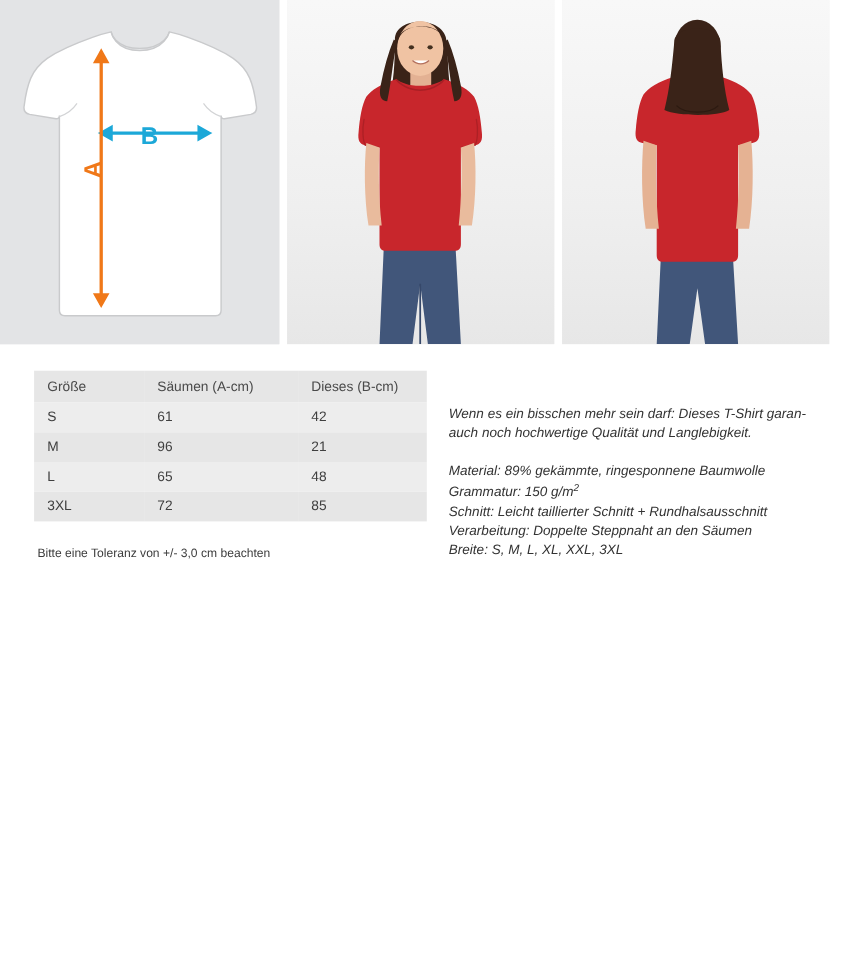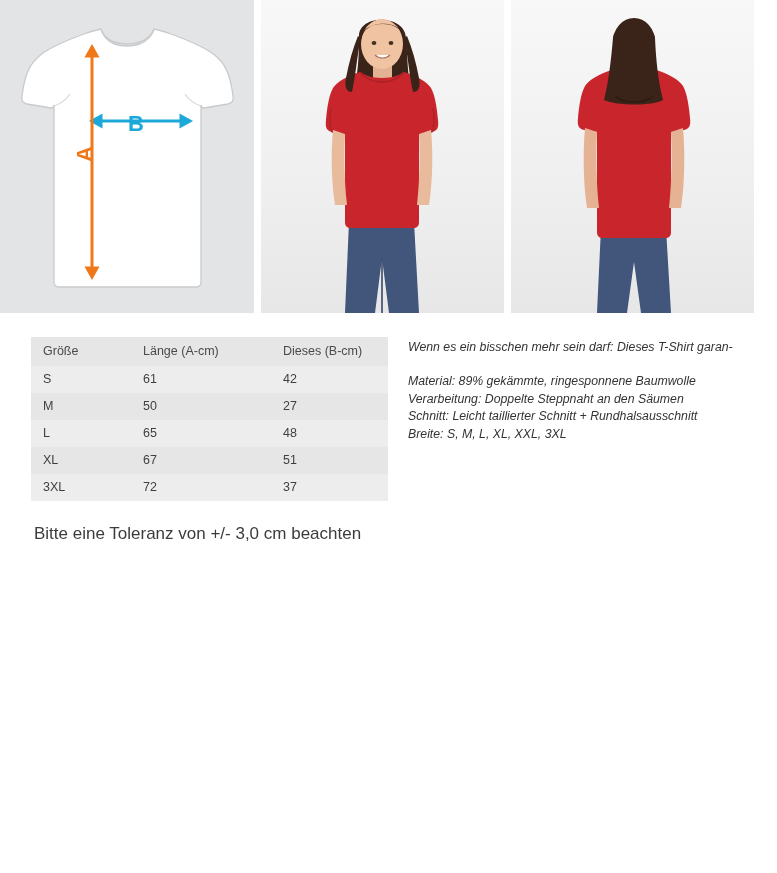--- a/index.html
+++ b/index.html
@@ -37,20 +37,21 @@
   .photo-bg {
     position: absolute; inset: 0;
     background: linear-gradient(180deg, #f7f7f7 0%, #efefef 55%, #e9e9e9 100%);
   }
   .model { position: absolute; left: 0; top: 0; }
 
   
   .content {
     display: flex;
     padding: 0 0 0 0;
+    align-items: flex-end;
   }
   .table-wrap {
     width: 389px;
     padding: 24px 0 0 31px;
   }
   table.size-table {
     border-collapse: collapse;
     width: 357px;
     font-size: 12.5px;
     color: #3c3c3c;
@@ -69,21 +70,21 @@
     color: #3f3f3f;
   }
   table.size-table tbody tr:nth-child(odd) { background: #ededed; }
   table.size-table tbody tr:nth-child(even) { background: #e6e6e6; }
   table.size-table col.c1 { width: 100px; }
   table.size-table col.c2 { width: 140px; }
   table.size-table col.c3 { width: 117px; }
 
   .tolerance {
     margin: 23px 0 0 3px;
-    font-size: 17px;
+    font-size: 11px;
     color: #3c3c3c;
   }
 
   .desc {
     padding: 26px 18px 0 20px;
     width: 452px;
     font-size: 12.3px;
     line-height: 1.42;
     color: #333333;
     font-style: italic;
@@ -218,58 +219,55 @@
     <div class="table-wrap">
       <table class="size-table">
         <colgroup>
             <col class="c1">
             <col class="c2">
             <col class="c3">
           </colgroup>
         <thead>
           <tr>
             <th>Größe</th>
-            <th>Länge (A-cm)</th>
+            <th>Säumen (A-cm)</th>
             <th>Dieses (B-cm)</th>
           </tr>
         </thead>
         <tbody>
           <tr>
             <td>S</td>
             <td>61</td>
             <td>42</td>
           </tr>
           <tr>
             <td>M</td>
-            <td>50</td>
-            <td>27</td>
+            <td>96</td>
+            <td>21</td>
           </tr>
           <tr>
             <td>L</td>
             <td>65</td>
             <td>48</td>
           </tr>
           <tr>
-            <td>XL</td>
-            <td>67</td>
-            <td>51</td>
-          </tr>
-          <tr>
             <td>3XL</td>
             <td>72</td>
-            <td>37</td>
+            <td>85</td>
           </tr>
         </tbody>
       </table>
       <div class="tolerance">Bitte eine Toleranz von +/- 3,0 cm beachten</div>
     </div>
 
     <div class="desc">
       <p>Wenn es ein bisschen mehr sein darf: Dieses T-Shirt garan-</p>
+      <p>auch noch hochwertige Qualität und Langlebigkeit.</p>
       <div class="spec">
         <div>Material: 89%  gekämmte, ringesponnene Baumwolle</div>
+        <div><span>Grammatur: 150 g/m</span><span class="sup">2</span></div>
+        <div>Schnitt:  Leicht taillierter Schnitt + Rundhalsausschnitt</div>
         <div>Verarbeitung: Doppelte Steppnaht an den Säumen</div>
-        <div>Schnitt:  Leicht taillierter Schnitt + Rundhalsausschnitt</div>
         <div>Breite: S, M, L, XL, XXL, 3XL</div>
       </div>
     </div>
   </div>
 </div>
 
 </body></html>

